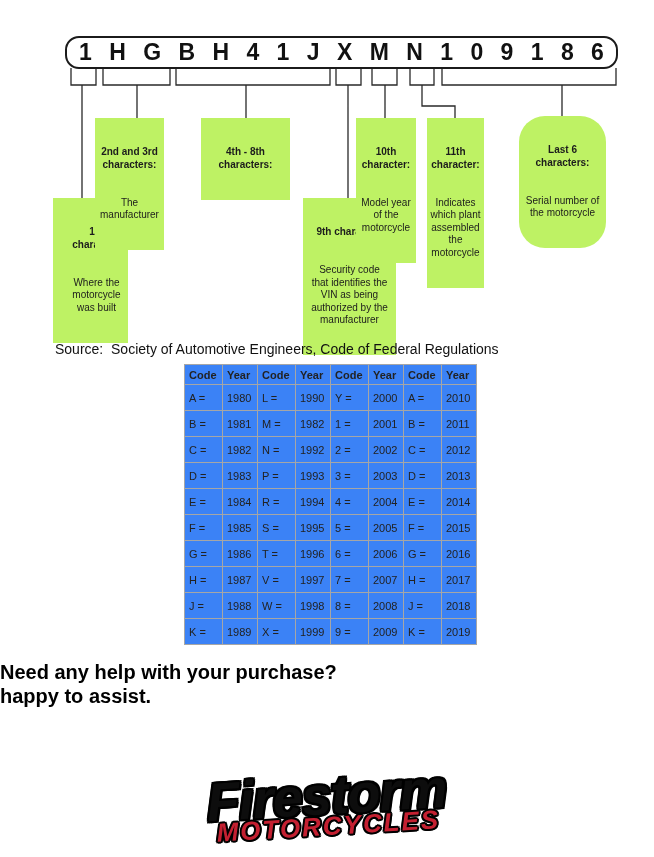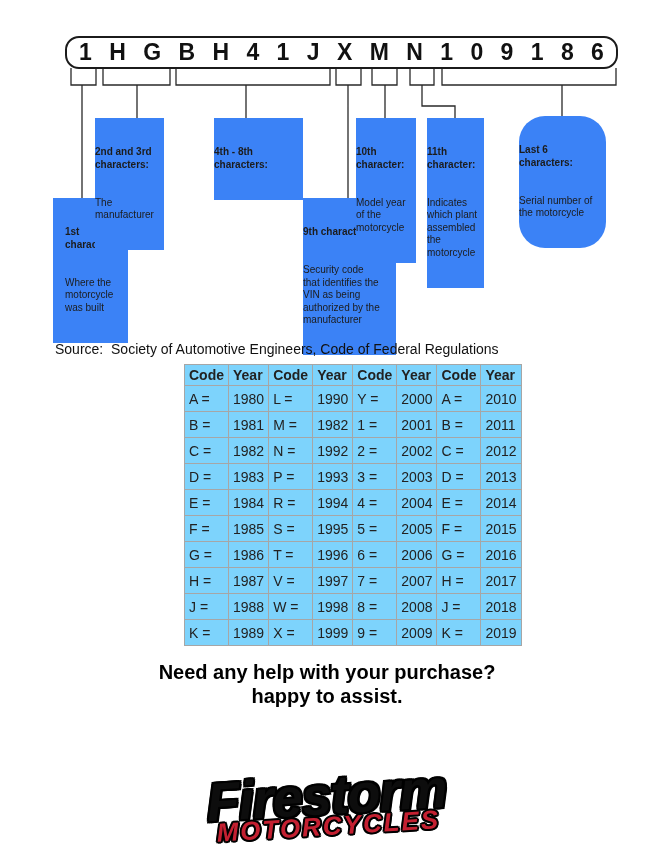--- a/index.html
+++ b/index.html
@@ -10,52 +10,52 @@
   .diagram{position:absolute;left:0;top:0;width:654px;height:330px;}
   .lines{position:absolute;left:0;top:0;width:654px;height:330px;}
   .vin-box{
     position:absolute;left:65px;top:36px;width:553px;height:33px;
     border:2px solid #1b1b1b;border-radius:14px;box-sizing:border-box;
     display:flex;justify-content:space-between;align-items:center;
     padding:0 12px;background:#fff;
   }
   .vin-char{font-size:23px;font-weight:bold;color:#111;line-height:1;}
   .callout{
-    position:absolute;background:#3b82f6;
+    position:absolute;background:#bef264;text-align:center;
     font-size:10px;line-height:1.26;color:#1c1c1c;
     padding:3px 0;white-space:pre;
   }
   .callout .t{font-weight:bold;}
   .c1 {left:53px; top:198px;width:63px;padding-left:12px;}
   .c23{left:95px; top:118px;width:69px;}
-  .c48{left:214px;top:118px;width:89px;}
+  .c48{left:201px;top:118px;width:89px;}
   .c9 {left:303px;top:198px;width:93px;}
   .c10{left:356px;top:118px;width:60px;}
   .c11{left:427px;top:118px;width:57px;}
   .cl6{left:519px;top:116px;width:87px;border-radius:26px;}
   .source{
     position:absolute;left:55px;top:297px;font-size:14px;color:#111;white-space:pre;margin-top:44px;
   }
 
   
   .year-table{
     position:absolute;left:184px;top:364px;border-collapse:collapse;
-    font-size:14px;color:#222;background:#7dd3fc;
+    font-size:11px;color:#222;background:#3b82f6;
   }
   .year-table th,.year-table td{
     border:1px solid #a6a6a6;padding:2px 4px;text-align:left;vertical-align:middle;
   }
   .year-table th{font-weight:bold;height:15px;}
   .year-table td{height:21px;}
   .year-table .code{width:29px;}
   .year-table .year{width:26px;}
 
   
   .help{
-    position:absolute;left:0;top:660px;width:654px;text-align:center;
+    position:absolute;left:0;top:660px;width:654px;
     font-weight:bold;font-size:20px;line-height:24px;color:#000;
   }
 
   
   .logo{
     position:absolute;left:50%;top:768px;width:420px;
     transform:translateX(-50%) rotate(-3.5deg);
     text-align:center;
   }
   .logo-brand{

